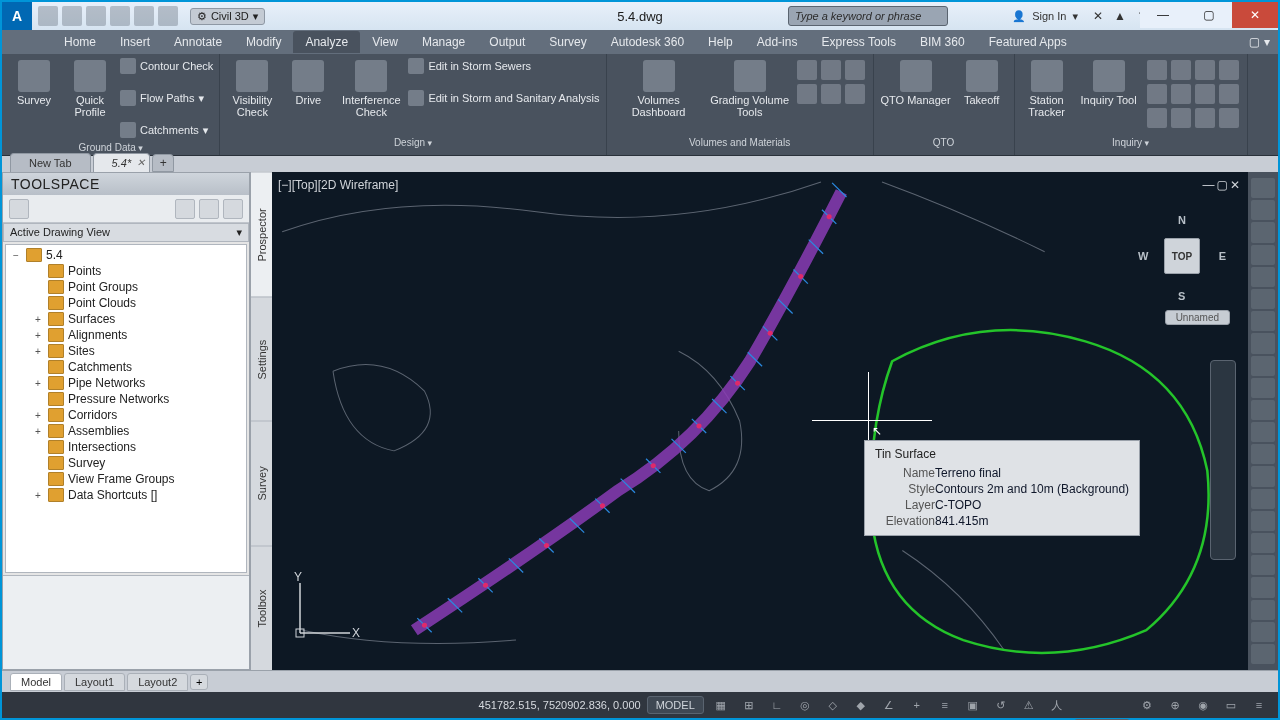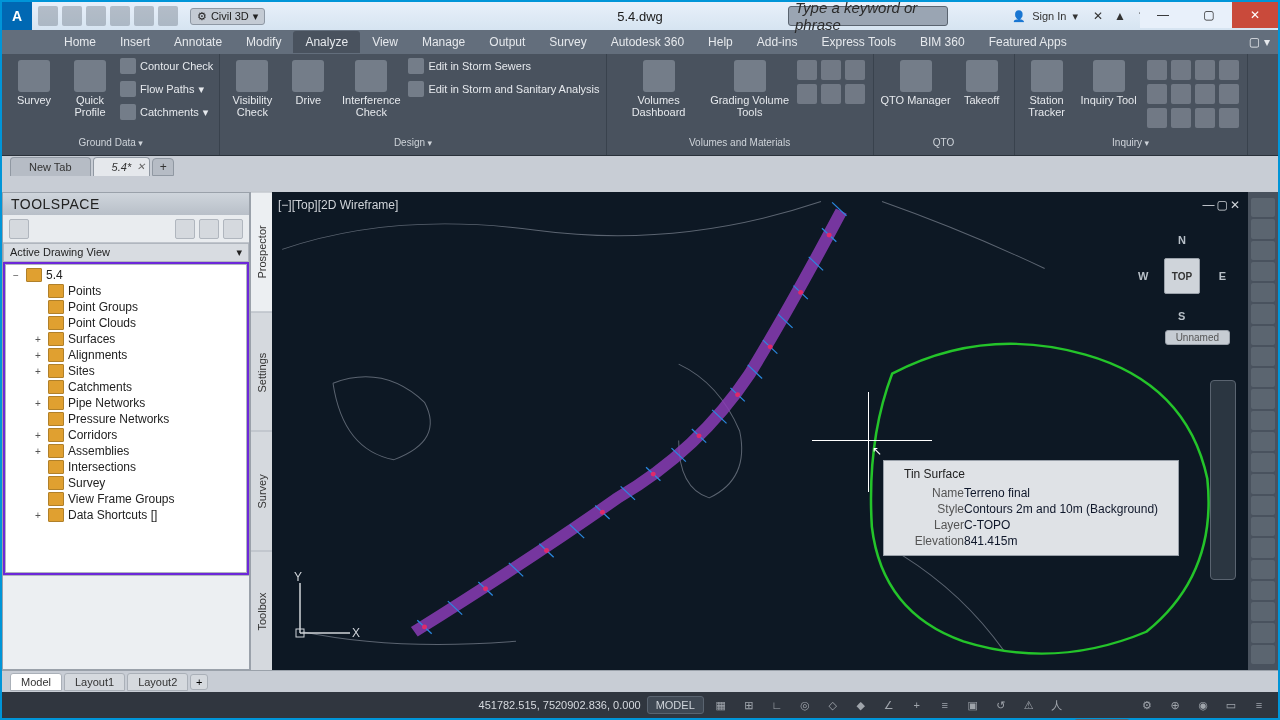--- a/index.html
+++ b/index.html
@@ -7,21 +7,21 @@
 
 .app { width: 1280px; height: 720px; display: flex; flex-direction: column; border: 2px solid #0095d8; }
 
 
 .titlebar { height: 28px; background: linear-gradient(#e8f0fa,#d6e4f1); display: flex; align-items: center; font-size: 12px; color: #333; position: relative; }
 .titlebar .app-icon { width: 30px; height: 28px; background: #0068b3; display: flex; align-items: center; justify-content: center; color: #fff; font-weight: bold; font-size: 14px; }
 .qat { display: flex; align-items: center; gap: 4px; padding: 0 6px; }
 .qat-btn { width: 20px; height: 20px; background: #6a7480; border-radius: 2px; opacity: .4; }
 .workspace-dd { display: flex; align-items: center; gap: 4px; background: #c4cbd4; border: 1px solid #8e98a4; border-radius: 3px; padding: 1px 6px; font-size: 11px; color: #222; margin-left: 6px; }
 .filename { position: absolute; left: 50%; transform: translateX(-50%); font-size: 13px; color: #1a1a1a; }
-.search-box { position: absolute; right: 330px; width: 160px; height: 20px; background: #9aa5b3; border: 1px solid #5a6470; border-radius: 3px; color: #2b2b2b; font-size: 15px; font-style: italic; padding: 2px 6px; display: flex; align-items: center; }
+.search-box { position: absolute; right: 330px; width: 160px; height: 20px; background: #9aa5b3; border: 1px solid #5a6470; border-radius: 3px; color: #2b2b2b; font-size: 11px; font-style: italic; padding: 2px 6px; display: flex; align-items: center; }
 .signin { position: absolute; right: 200px; display: flex; align-items: center; gap: 6px; font-size: 11px; color: #333; }
 .infocenter { position: absolute; right: 104px; display: flex; gap: 2px; }
 .infocenter .ic-btn { width: 20px; height: 20px; display: flex; align-items: center; justify-content: center; color: #333; font-size: 12px; }
 .win-controls { position: absolute; right: 0; top: 0; display: flex; }
 .win-controls div { width: 46px; height: 26px; display: flex; align-items: center; justify-content: center; font-size: 12px; }
 .win-controls .close { background: #c94a3b; color: #fff; }
 .win-controls .min, .win-controls .max { background: #e8f0fa; color: #222; }
 
 
 .ribbon-tabs { height: 24px; background: #636e7c; display: flex; align-items: center; padding-left: 50px; gap: 0; font-size: 12px; color: #e6e9ed; }
@@ -32,36 +32,36 @@
 
 .ribbon { height: 102px; background: #49525e; display: flex; border-bottom: 1px solid #2a313a; }
 .ribbon-panel { display: flex; flex-direction: column; border-right: 1px solid #39424d; padding: 2px 6px 0; }
 .panel-body { flex: 1; display: flex; align-items: flex-start; gap: 4px; }
 .panel-title { height: 20px; font-size: 10px; color: #cfd4da; text-align: center; padding: 2px 0; white-space: nowrap; position: relative; }
 .panel-title .dd::after { content: " ▾"; font-size: 9px; }
 .big-btn { width: 52px; display: flex; flex-direction: column; align-items: center; gap: 2px; color: #e6e9ed; font-size: 11px; text-align: center; line-height: 1.1; padding-top: 4px; }
 .big-btn .ic { width: 32px; height: 32px; background: #8c95a0; border-radius: 3px; opacity: .65; }
 .small-row { display: flex; align-items: center; gap: 4px; color: #e6e9ed; font-size: 11px; padding: 2px 0; white-space: nowrap; }
 .small-row .ic { width: 16px; height: 16px; background: #8c95a0; border-radius: 2px; opacity: .65; }
-.stack { display: flex; flex-direction: column; gap: 3px; }
+.stack { display: flex; flex-direction: column; gap: 12px; }
 .grid-icons { display: grid; grid-template-columns: repeat(3, 20px); grid-auto-rows: 20px; gap: 4px; padding: 4px 2px; }
 .grid-icons .gi { width: 20px; height: 20px; background: #8c95a0; border-radius: 2px; opacity: .6; }
 
 
-.file-tabs { height: 36px; background: #c8cdd5; display: flex; align-items: flex-end; padding: 16px 8px; gap: 0; font-size: 11px; }
+.file-tabs { height: 16px; background: #c8cdd5; display: flex; align-items: flex-end; padding: 0 8px; gap: 0; font-size: 11px; }
 .file-tabs .ftab { background: #b6bcc5; border: 1px solid #9098a2; border-bottom: none; border-radius: 4px 4px 0 0; padding: 3px 18px; color: #333; margin-right: 2px; position: relative; }
 .file-tabs .ftab.active { background: #e5e8ec; font-style: italic; }
 .file-tabs .ftab .x { position: absolute; right: 4px; top: 3px; font-size: 10px; color: #666; }
 .file-tabs .plus { width: 22px; height: 18px; background: #b6bcc5; border: 1px solid #9098a2; border-radius: 4px 4px 0 0; display: flex; align-items: center; justify-content: center; font-size: 12px; color: #333; }
 
 
 .main { flex: 1; display: flex; min-height: 0; background: #c8cdd5; }
 
 
-.toolspace { width: 248px; background: #6d28d9; border: 1px solid #9aa1aa; display: flex; flex-direction: column; font-size: 12px; color: #222; }
+.toolspace { width: 248px; background: #e5e5e5; border: 1px solid #9aa1aa; display: flex; flex-direction: column; font-size: 12px; color: #222; }
 .ts-title { background: linear-gradient(#cfd5dc,#b8bfc8); padding: 3px 8px; font-size: 14px; letter-spacing: .5px; color: #222; }
 .ts-toolbar { height: 28px; background: #e9ecef; display: flex; align-items: center; padding: 0 6px; gap: 4px; border-bottom: 1px solid #c0c5cc; }
 .ts-toolbar .ti { width: 20px; height: 20px; background: #d5d9de; border: 1px solid #b0b6be; border-radius: 2px; }
 .ts-toolbar .spacer { flex: 1; }
 .ts-view { background: #d8dce1; border: 1px solid #b0b6be; padding: 2px 6px; font-size: 11px; display: flex; justify-content: space-between; }
 .ts-tree { flex: 1; overflow: auto; background: #fff; border: 1px solid #b0b6be; margin: 2px; padding: 2px 0; }
 .tree-node { display: flex; align-items: center; gap: 4px; padding: 1px 4px; font-size: 12px; color: #222; white-space: nowrap; }
 .tree-node .exp { width: 12px; font-size: 10px; color: #555; text-align: center; }
 .tree-node .ic { width: 16px; height: 14px; background: #e0a030; border: 1px solid #b0802a; border-radius: 1px; }
 .tree-node.indent1 { padding-left: 26px; }
@@ -81,21 +81,21 @@
 .viewcube .nsew { position: absolute; font-size: 11px; color: #b8c0c8; font-weight: bold; }
 .vc-n { top: 6px; left: 44px; } .vc-s { bottom: 2px; left: 44px; } .vc-e { right: 4px; top: 42px; } .vc-w { left: 4px; top: 42px; }
 .vc-label { position: absolute; top: 138px; right: 18px; background: #c6ccd3; border: 1px solid #9aa1aa; padding: 1px 10px; font-size: 10px; color: #555; border-radius: 3px; }
 
 .navbar { position: absolute; top: 188px; right: 12px; width: 26px; height: 200px; background: rgba(60,70,82,.65); border: 1px solid #5a6470; border-radius: 4px; }
 
 .right-tools { width: 30px; background: #49525e; display: flex; flex-direction: column; gap: 2px; padding: 6px 3px; }
 .right-tools .rt { width: 24px; height: 22px; background: #6a7480; border-radius: 2px; opacity: .55; }
 
 
-.tooltip { position: absolute; top: 268px; left: 611px; background: #dfe2e6; border: 1px solid #9aa1aa; padding: 6px 20px; font-size: 12px; color: #333; min-width: 270px; }
+.tooltip { position: absolute; top: 268px; left: 592px; background: #dfe2e6; border: 1px solid #9aa1aa; padding: 6px 10px; font-size: 12px; color: #333; min-width: 270px; }
 .tooltip .tt-title { font-weight: 500; margin-bottom: 4px; color: #222; }
 .tooltip .tt-row { display: flex; padding: 1px 0; text-align: right; }
 .tooltip .tt-row .k { width: 60px; color: #555; }
 .tooltip .tt-row .v { color: #0f172a; }
 
 
 .crosshair-h { position: absolute; top: 248px; left: 540px; width: 120px; height: 1px; background: #fff; }
 .crosshair-v { position: absolute; top: 200px; left: 596px; width: 1px; height: 100px; background: #fff; }
 .cursor-arrow { position: absolute; top: 252px; left: 600px; color: #fff; font-size: 12px; }
 

